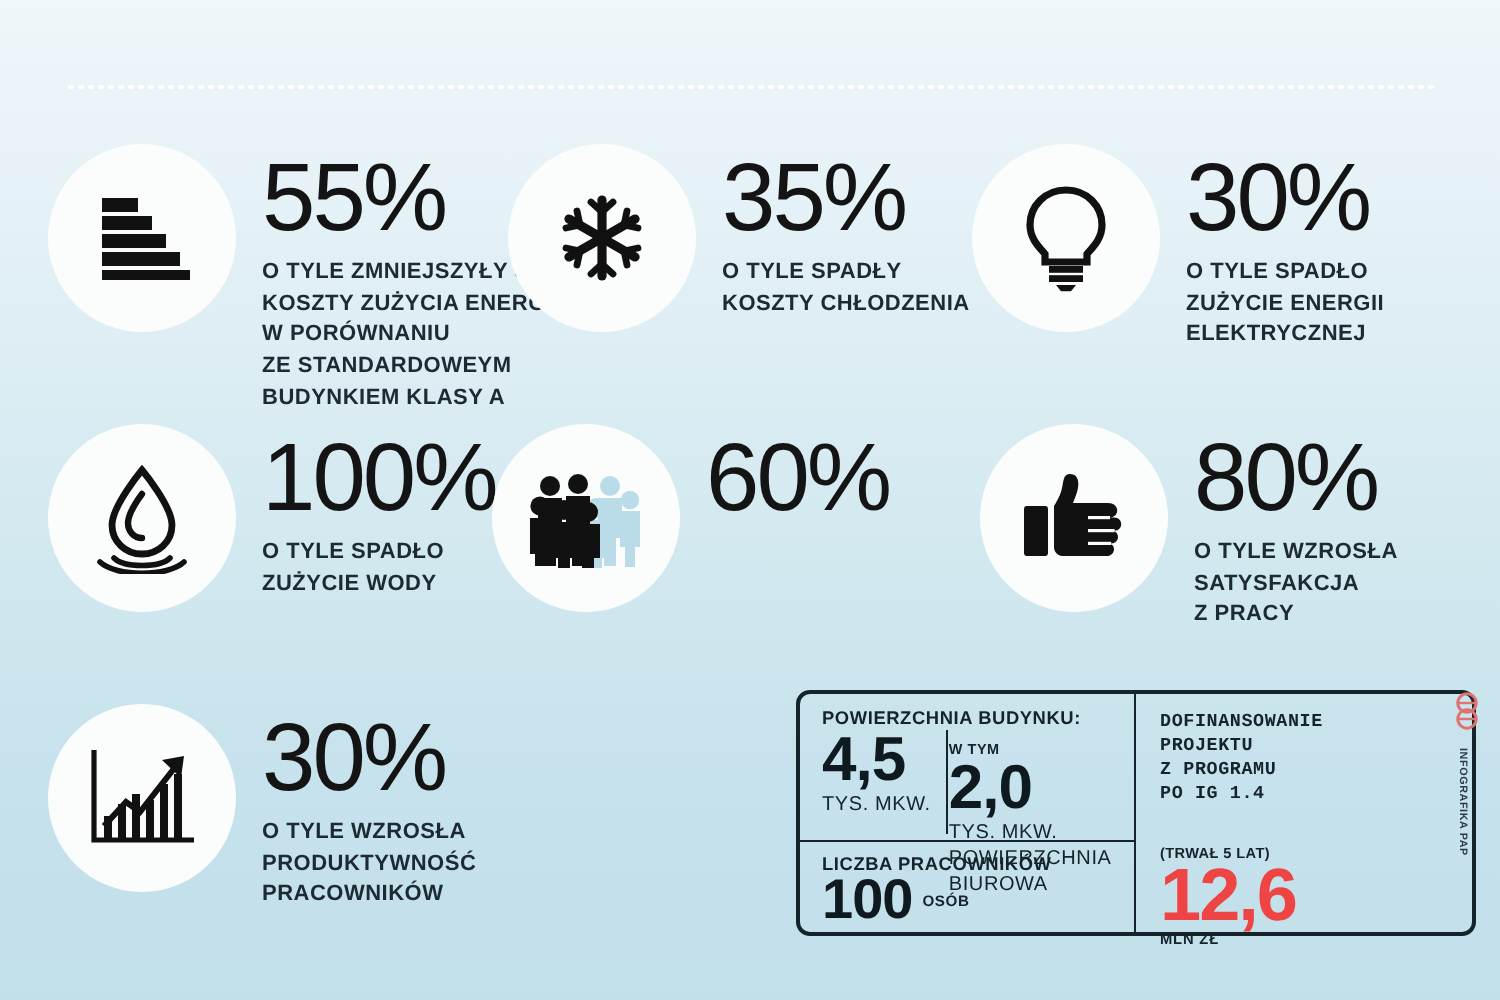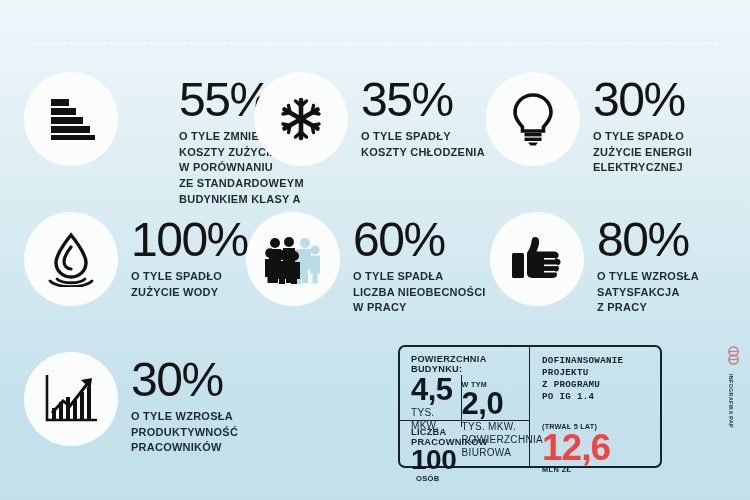--- a/index.html
+++ b/index.html
@@ -62,36 +62,36 @@
     font-size: 11px;
     line-height: 1.42;
     font-weight: 700;
     letter-spacing: 0.25px;
     color: #1d2a33;
     text-transform: uppercase;
     white-space: pre-line;
   }
 
   
-  .s1 { left: 24px;  top: 72px; gap: 48px;  }
+  .s1 { left: 24px;  top: 72px;  }
   .s2 { left: 254px; top: 72px;  }
   .s3 { left: 486px; top: 72px;  }
   
   .s4 { left: 24px;  top: 212px; }
   .s5 { left: 246px; top: 212px; }
   .s6 { left: 490px; top: 212px; justify-content: flex-end; }
   
   .s7 { left: 24px;  top: 352px; }
 
   
   .infobox {
     position: absolute;
     left: 398px;
     top: 345px;
-    width: 264px;
+    width: 340px;
     height: 123px;
     border: 2px solid #15232b;
     border-radius: 7px;
     box-sizing: border-box;
     display: flex;
     background: transparent;
   }
   .box-left {
     width: 50%;
     box-sizing: border-box;
@@ -158,23 +158,22 @@
     margin-top: 5px;
     margin-right: 4px;
   }
   .area-bottom {
     padding: 6px 8px 4px 11px;
     box-sizing: border-box;
     flex: 1;
   }
   .emp-row {
     display: flex;
-    align-items: flex-start;
+    align-items: center;
     margin-top: -1px;
-    flex-direction: column;
   }
   .emp-num {
     font-size: 28px;
     font-weight: 700;
     letter-spacing: -0.5px;
     line-height: 1;
     color: #0f1a20;
   }
   .emp-unit {
     font-size: 7.6px;
@@ -370,23 +369,20 @@
           <circle cx="18" cy="21" r="5"></circle>
           <path d="M12 27 h12 v18 h-3 v5 h-6 v-5 h-3 z"></path>
           <circle cx="30" cy="22" r="5"></circle>
           <path d="M24 28 h12 v17 h-3 v5 h-6 v-5 h-3 z"></path>
         </g>
       </svg>
     </span>
   </div>
   <div class="stat-text">
     <div class="pct">60%</div>
-    <div class="desc">O TYLE SPADŁA
-LICZBA NIEOBECNOŚCI
-W PRACY</div>
   </div>
 </div>
 
 <div class="stat s6">
   <div class="bubble">
     <span>
       <svg width="54" height="48" viewBox="0 0 54 48">
         <rect x="2" y="18" width="12" height="25" rx="1.5" fill="#111"></rect>
         <path d="M17 18 C17 18 19 15 20.5 11 C22 7 21 2 25 2 C29 2 30 6 28.5 11 C27.6 14 26.5 16.5 26.5 16.5
                  L44 16.5 C47 16.5 48.6 18.3 48.6 20.3 C48.6 22.3 47 23.8 45 23.8

